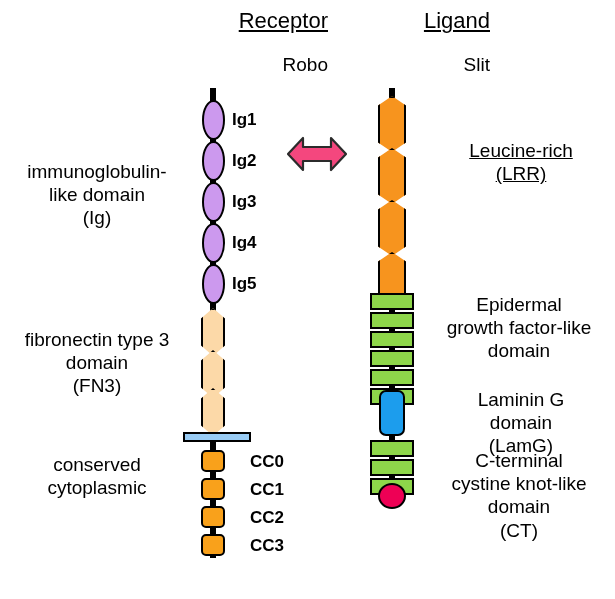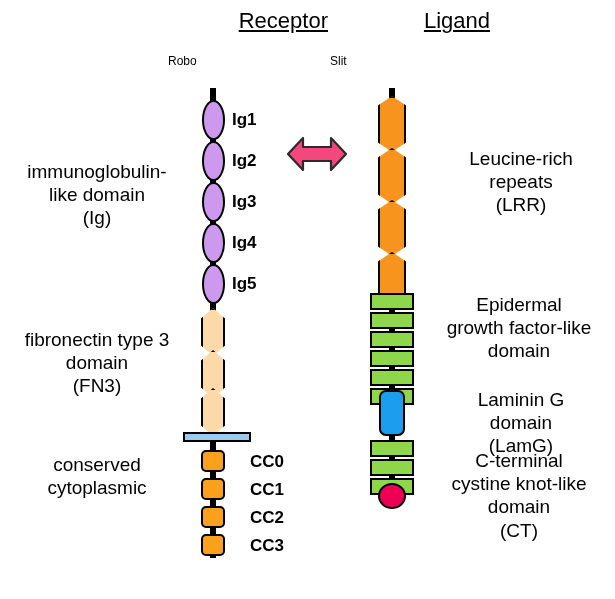--- a/index.html
+++ b/index.html
@@ -20,43 +20,43 @@
   .col-header {
     position: absolute;
     font-size: 22px;
     font-weight: normal;
     text-decoration: underline;
     text-align: right;
     white-space: nowrap;
   }
   .col-sub {
     position: absolute;
-    font-size: 12px;
-    text-align: left;
+    font-size: 19px;
+    text-align: right;
     white-space: nowrap;
   }
 
   #receptor-header { left: 168px; top: 8px; width: 160px; }
   #ligand-header   { left: 330px; top: 8px; width: 160px; }
   #robo-sub        { left: 168px; top: 54px; width: 160px; }
   #slit-sub        { left: 330px; top: 54px; width: 160px; }
 
   
   .side-label {
     position: absolute;
     font-size: 19px;
     line-height: 1.22;
     text-align: center;
   }
   .side-label div { white-space: nowrap; }
 
   #label-ig      { left: 2px;  top: 160px; width: 190px; }
   #label-fn3     { left: 2px;  top: 328px; width: 190px; }
   #label-cc      { left: 2px;  top: 453px; width: 190px; }
-  #label-lrr     { left: 428px; top: 147px; width: 186px; }
+  #label-lrr     { left: 428px; top: 139px; width: 186px; text-decoration: underline; }
   #label-egf     { left: 423px; top: 293px; width: 192px; }
   #label-lamg    { left: 428px; top: 388px; width: 186px; }
   #label-ct      { left: 423px; top: 449px; width: 192px; }
 
   
   .backbone {
     position: absolute;
     width: 6px;
     background: #000000;
   }
@@ -196,21 +196,20 @@
   <div>(FN3)</div>
 </div>
 
 <div class="side-label" id="label-cc">
   <div>conserved</div>
   <div>cytoplasmic</div>
 </div>
 
 <div class="side-label" id="label-lrr">
   <div>Leucine-rich</div>
-  <div>repeats</div>
   <div>(LRR)</div>
 </div>
 
 <div class="side-label" id="label-egf">
   <div>Epidermal</div>
   <div>growth factor-like</div>
   <div>domain</div>
 </div>
 
 <div class="side-label" id="label-lamg">

